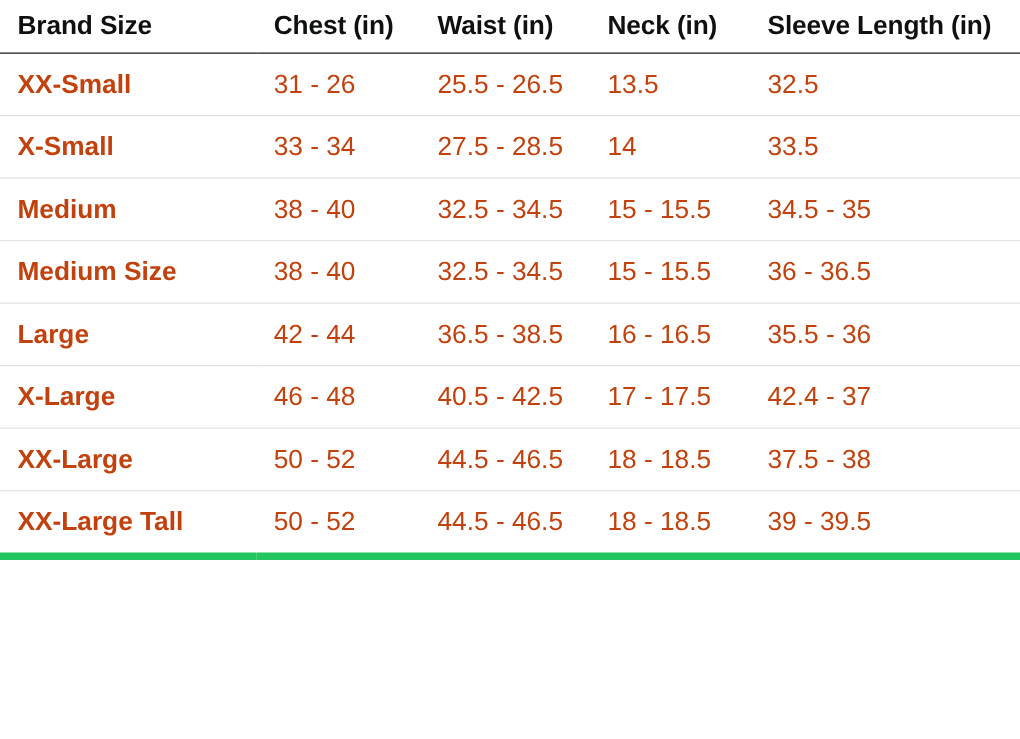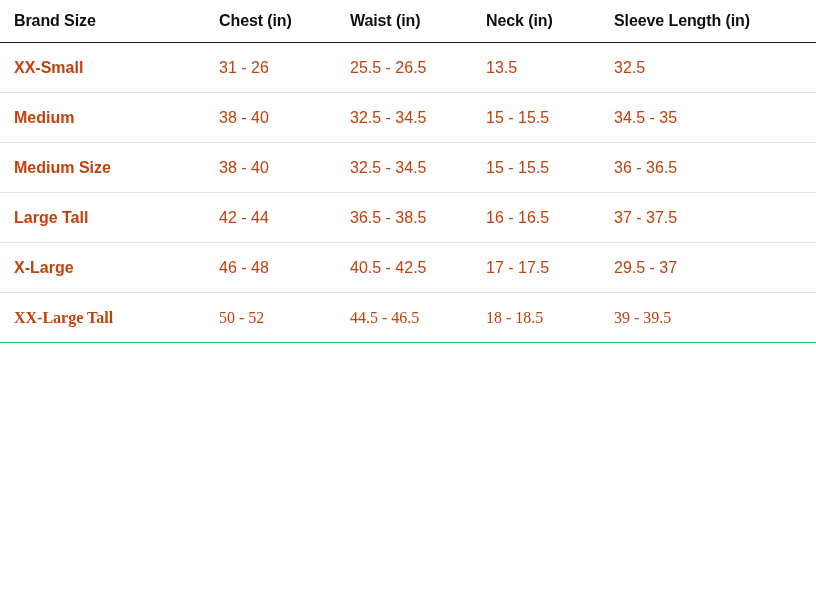--- a/index.html
+++ b/index.html
@@ -17,39 +17,38 @@
   .size-chart {
     width: 816px;
     border-collapse: collapse;
     table-layout: fixed;
   }
   .size-chart th,
   .size-chart td {
     text-align: left;
     vertical-align: middle;
     padding: 0 0 0 14px;
-    font-size: 16px;
+    font-size: 21px;
     line-height: 1.2;
   }
   .size-chart thead th {
     font-weight: bold;
     height: 42px;
     border-bottom: 1px solid #1a1a1a;
     color: #0f1111;
     letter-spacing: -0.1px;
   }
   .size-chart tbody td {
     height: 49px;
     border-bottom: 1px solid #e3e3e3;
     font-weight: normal;
     color: #c2410c;
   }
   .size-chart tbody tr:last-child td {
-    border-bottom: 1px solid #22c55e;
-    font-family: Liberation Serif, serif;
+    border-bottom: 6px solid #22c55e;
   }
   .size-chart tbody td.brand-cell {
     font-weight: bold;
   }
   col.c0 { width: 205px; }
   col.c1 { width: 131px; }
   col.c2 { width: 136px; }
   col.c3 { width: 128px; }
   col.c4 { width: 216px; }
 </style>
@@ -75,46 +74,60 @@
   </thead>
   <tbody>
     <tr>
       <td class="brand-cell">XX-Small</td>
       <td>31 - 26</td>
       <td>25.5 - 26.5</td>
       <td>13.5</td>
       <td>32.5</td>
     </tr>
     <tr>
+      <td class="brand-cell">X-Small</td>
+      <td>33 - 34</td>
+      <td>27.5 - 28.5</td>
+      <td>14</td>
+      <td>33.5</td>
+    </tr>
+    <tr>
       <td class="brand-cell">Medium</td>
       <td>38 - 40</td>
       <td>32.5 - 34.5</td>
       <td>15 - 15.5</td>
       <td>34.5 - 35</td>
     </tr>
     <tr>
       <td class="brand-cell">Medium Size</td>
       <td>38 - 40</td>
       <td>32.5 - 34.5</td>
       <td>15 - 15.5</td>
       <td>36 - 36.5</td>
     </tr>
     <tr>
-      <td class="brand-cell">Large Tall</td>
+      <td class="brand-cell">Large</td>
       <td>42 - 44</td>
       <td>36.5 - 38.5</td>
       <td>16 - 16.5</td>
-      <td>37 - 37.5</td>
+      <td>35.5 - 36</td>
     </tr>
     <tr>
       <td class="brand-cell">X-Large</td>
       <td>46 - 48</td>
       <td>40.5 - 42.5</td>
       <td>17 - 17.5</td>
-      <td>29.5 - 37</td>
+      <td>42.4 - 37</td>
+    </tr>
+    <tr>
+      <td class="brand-cell">XX-Large</td>
+      <td>50 - 52</td>
+      <td>44.5 - 46.5</td>
+      <td>18 - 18.5</td>
+      <td>37.5 - 38</td>
     </tr>
     <tr>
       <td class="brand-cell">XX-Large Tall</td>
       <td>50 - 52</td>
       <td>44.5 - 46.5</td>
       <td>18 - 18.5</td>
       <td>39 - 39.5</td>
     </tr>
   </tbody>
 </table>

